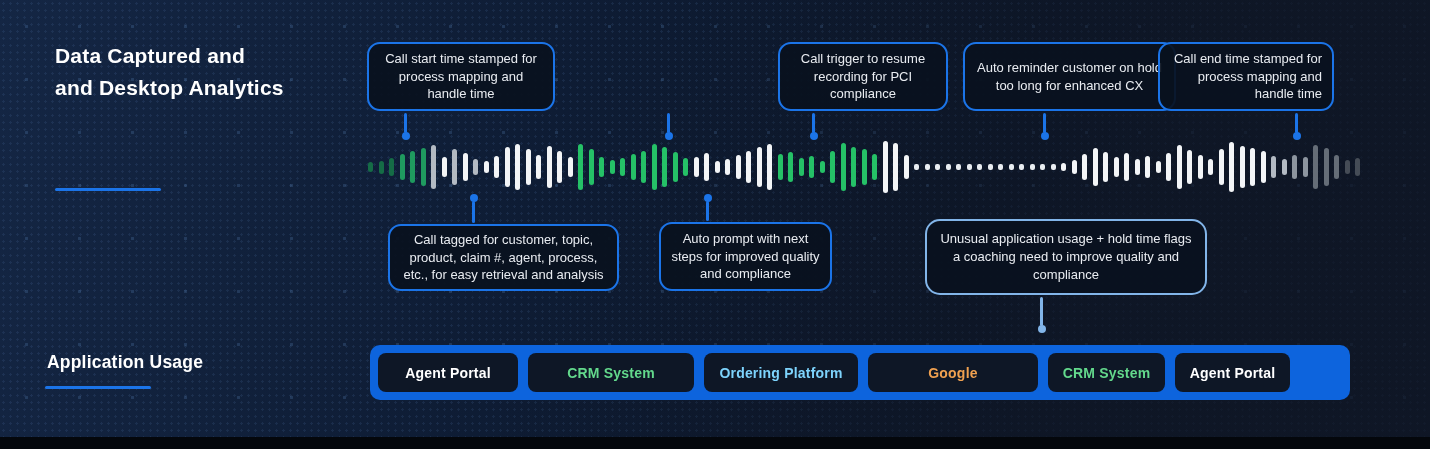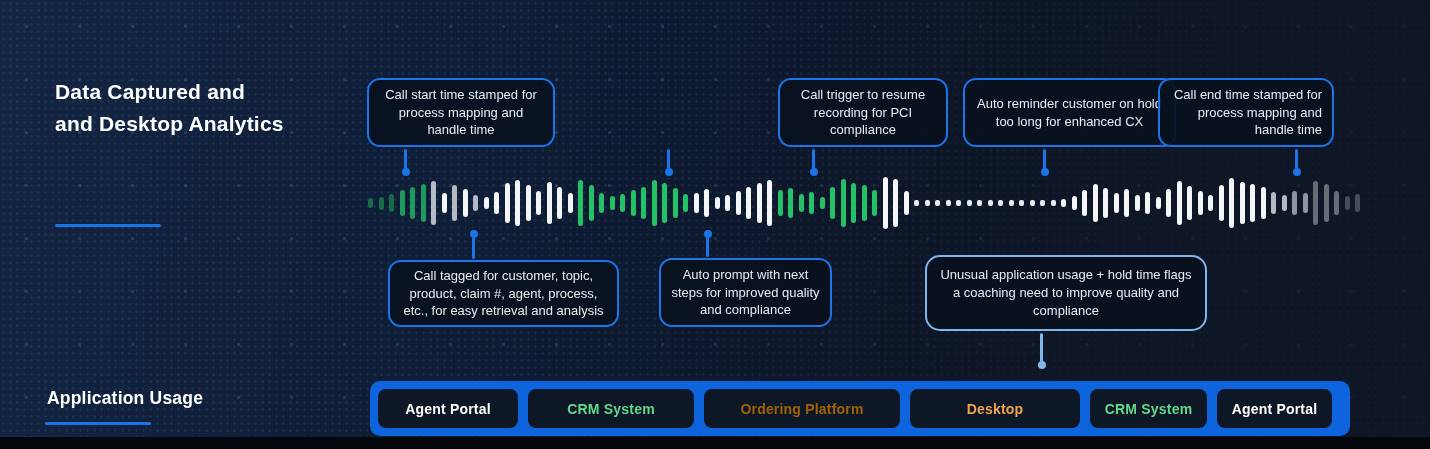--- a/index.html
+++ b/index.html
@@ -10,21 +10,21 @@
     font-family:"Liberation Sans", sans-serif;
     background:
       radial-gradient(rgba(110,160,220,0.20) 1.4px, transparent 1.6px) 0 0 / 53px 53px,
       radial-gradient(rgba(96,140,200,0.13) 1.2px, transparent 1.4px) 0 0 / 7px 7px,
       linear-gradient(105deg,#142644 0%, #0e1c34 38%, #0c1628 68%, #0f1727 100%);
   }
   .stage::after{
     content:"";position:absolute;inset:0;z-index:1;pointer-events:none;
     background:linear-gradient(115deg, rgba(12,20,36,0) 42%, rgba(15,22,37,0.72) 78%);
   }
-  .layer{position:absolute;inset:0;z-index:2;margin-top:36px;}
+  .layer{position:absolute;inset:0;z-index:2;}
   .title{
     position:absolute;left:55px;top:40px;width:300px;
     color:#ffffff;font-size:21px;font-weight:bold;line-height:31.5px;letter-spacing:.2px;
   }
   .title-underline{
     position:absolute;left:55px;top:188px;width:106px;height:3px;background:#1b74e8;border-radius:2px;
   }
   .section-label{
     position:absolute;left:47px;top:352px;color:#ffffff;font-size:17.5px;font-weight:bold;letter-spacing:.2px;
   }
@@ -212,21 +212,21 @@
     <div class="connector light" style="left:1040px;top:297px;height:29px;">
         <span class="node node-bottom"></span>
       </div>
 
     <div class="section-label">Application Usage</div>
     <div class="section-underline"></div>
 
     <div class="app-band" id="app-band">
         <div class="app-tile" style="width: 140px; color: rgb(255, 255, 255);">Agent Portal</div>
         <div class="app-tile" style="width: 166px; color: rgb(99, 217, 140);">CRM System</div>
-        <div class="app-tile" style="width: 196px; color: #a16207;">Ordering Platform</div>
-        <div class="app-tile" style="width: 170px; color: rgb(240, 161, 80);">Desktop</div>
+        <div class="app-tile" style="width: 154px; color: #7dd3fc;">Ordering Platform</div>
+        <div class="app-tile" style="width: 170px; color: rgb(240, 161, 80);">Google</div>
         <div class="app-tile" style="width: 117px; color: rgb(99, 217, 140);">CRM System</div>
         <div class="app-tile" style="width: 115px; color: rgb(255, 255, 255);">Agent Portal</div>
       </div>
 
   </div>
   <div class="bottom-strip"></div>
 </div>
 
 </body></html>

